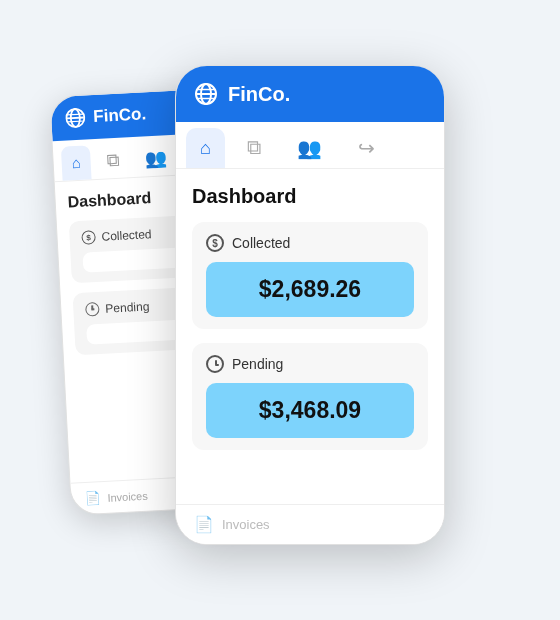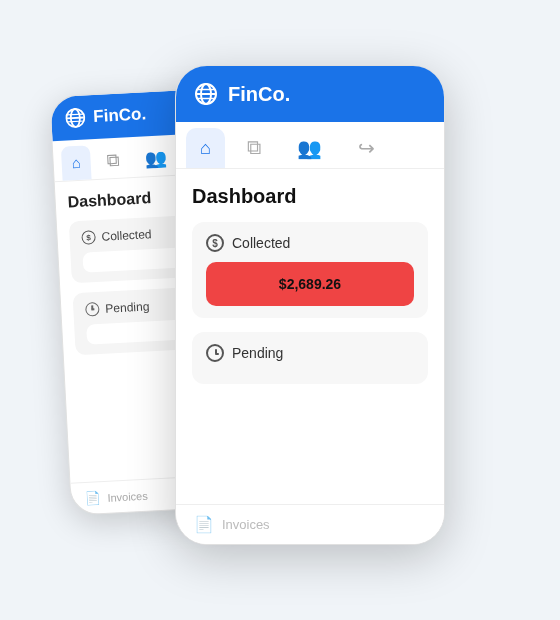--- a/index.html
+++ b/index.html
@@ -182,25 +182,25 @@
     .phone-front .card-label {
       display: flex;
       align-items: center;
       gap: 8px;
       font-size: 14px;
       color: #333;
       margin-bottom: 10px;
     }
 
     .phone-front .card-value-box {
-      background: #ef4444;
+      background: #7dd3fc;
       border-radius: 10px;
       padding: 14px;
       text-align: center;
-      font-size: 14px;
+      font-size: 23px;
       font-weight: 700;
       color: #111;
     }
 
     .phone-front .bottom-nav {
       position: absolute;
       bottom: 0;
       left: 0;
       right: 0;
       padding: 10px 18px;
@@ -420,19 +420,20 @@
         <span class="icon-dollar">$</span>
         <span>Collected</span>
       </div>
       <div class="card-value-box">$2,689.26</div>
     </div>
     <div class="card">
       <div class="card-label">
         <span class="icon-clock"></span>
         <span>Pending</span>
       </div>
+      <div class="card-value-box">$3,468.09</div>
     </div>
   </div>
   <div class="bottom-nav">
     <span class="icon-file">📄</span>
     <span>Invoices</span>
   </div>
 </div>
 
 </body></html>

